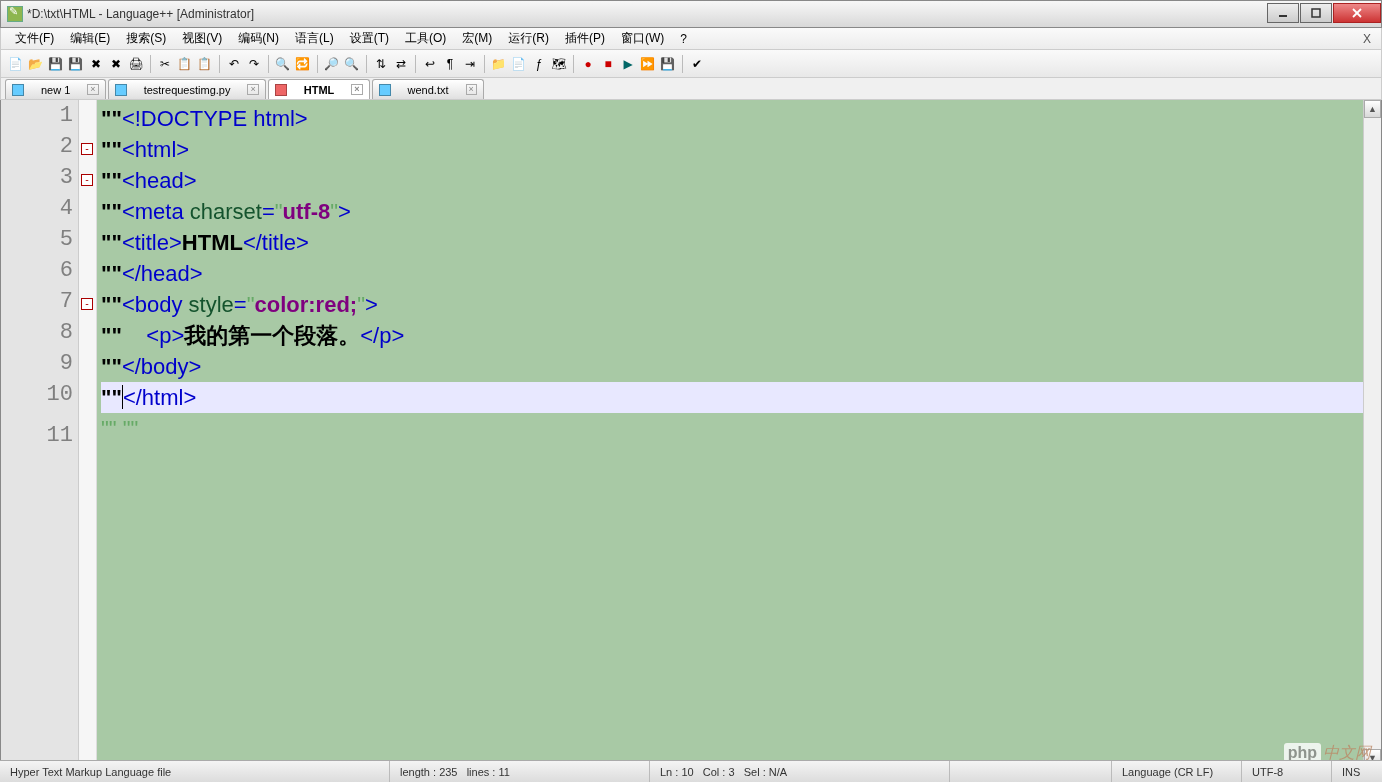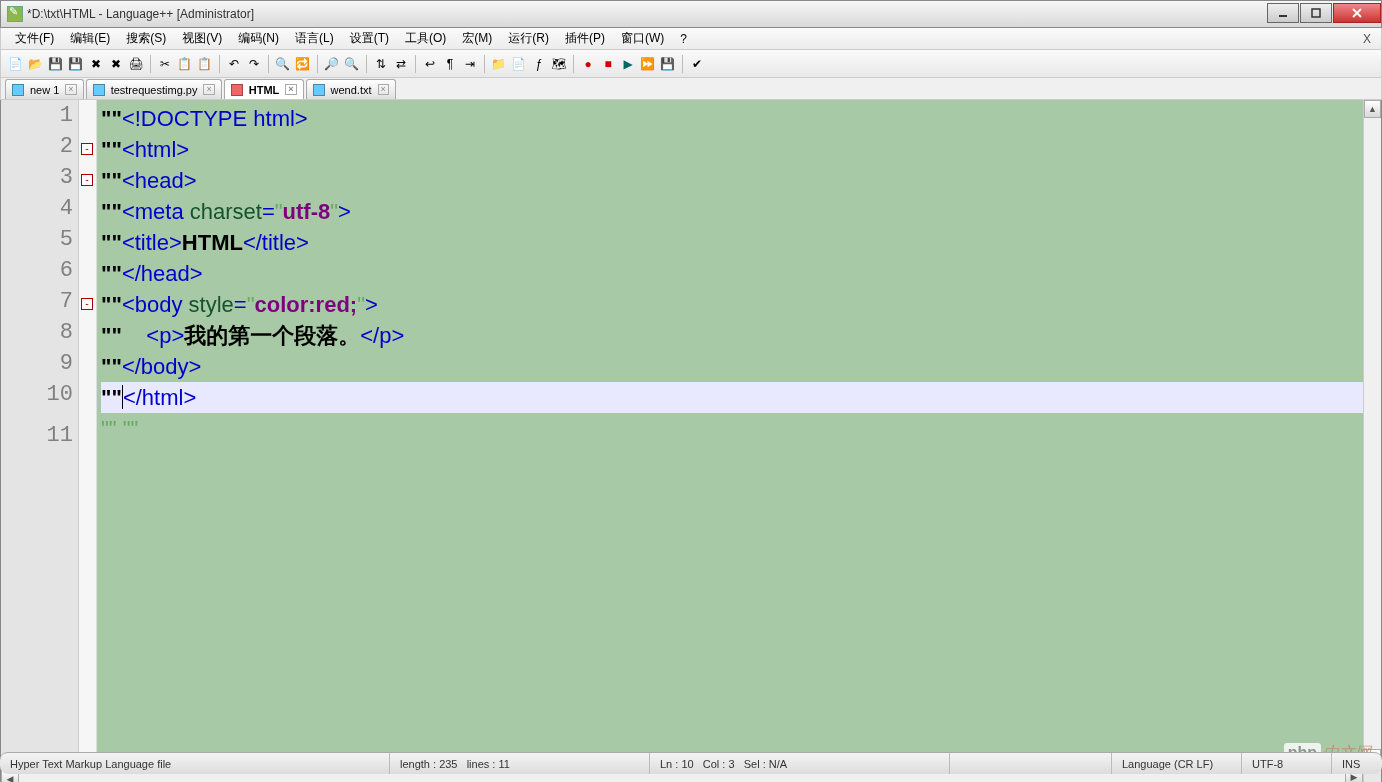--- a/index.html
+++ b/index.html
@@ -20,21 +20,21 @@
 .menuitem { padding:3px 8px; cursor:default; }
 .menubar .close-x { margin-left:auto; padding-right:10px; font-family:Arial; color:#555; }
 
 
 .toolbar { height:28px; background:linear-gradient(to bottom,#fafafa,#e8e8e8); border:1px solid #ccc; border-top:none; display:flex; align-items:center; padding-left:6px; gap:2px; }
 .tbtn { width:18px; height:18px; display:flex; align-items:center; justify-content:center; font-size:12px; border:1px solid transparent; }
 .tsep { width:1px; height:18px; background:#bbb; margin:0 3px; }
 
 
 .tabbar { height:22px; background:#f0f0f0; border:1px solid #ccc; border-top:none; display:flex; align-items:flex-end; padding-left:4px; font-size:11px; }
-.tab { display:flex; align-items:center; gap:6px; padding:2px 6px; border:1px solid #aaa; border-bottom:none; background:linear-gradient(to bottom,#fff,#e0e0e0); margin-right:2px; height:20px; border-radius:3px 3px 0 0; font-family:"SimSun",monospace; }
+.tab { display:flex; align-items:center; gap:17px; padding:2px 6px; border:1px solid #aaa; border-bottom:none; background:linear-gradient(to bottom,#fff,#e0e0e0); margin-right:2px; height:20px; border-radius:3px 3px 0 0; font-family:"SimSun",monospace; }
 .tab.active { background:#fff; font-weight:bold; }
 .tab .ficon { width:12px; height:12px; background:#6cf; border:1px solid #48a; display:inline-block; }
 .tab .ficon.red { background:#e66; border-color:#a44; }
 .tab .tx { font-size:9px; color:#888; border:1px solid #aaa; padding:0 2px; line-height:9px; }
 
 
 .editor-wrap { position:relative; border:1px solid #888; border-top:none; height:686px; background:#fff; }
 .gutter { position:absolute; left:0; top:0; width:78px; height:100%; background:#e4e4e4; border-right:1px solid #ccc; }
 .foldcol { position:absolute; left:78px; top:0; width:18px; height:100%; background:#f6f6f6; border-right:1px solid #ddd; }
 .editpane { position:absolute; left:96px; top:0; right:18px; bottom:18px; background:#a8c9a5; font-family:"Courier New","SimSun",monospace; font-size:22px; line-height:31px; white-space:pre; overflow:hidden; }
@@ -52,21 +52,21 @@
 
 .vscroll { position:absolute; right:0; top:0; width:18px; bottom:18px; background:#f0f0f0; border-left:1px solid #ccc; }
 .vscroll .arr { height:18px; background:linear-gradient(to bottom,#fff,#d8d8d8); border:1px solid #aaa; text-align:center; font-size:9px; line-height:16px; color:#555; }
 .vscroll .arr.bot { position:absolute; bottom:0; width:100%; }
 .hscroll { position:absolute; left:0; right:18px; bottom:0; height:18px; background:#f0f0f0; border-top:1px solid #ccc; }
 .hscroll .arr { width:18px; height:100%; background:linear-gradient(to bottom,#fff,#d8d8d8); border:1px solid #aaa; text-align:center; font-size:9px; line-height:16px; color:#555; display:inline-block; }
 .hscroll .arr.right { position:absolute; right:0; }
 .scroll-corner { position:absolute; right:0; bottom:0; width:18px; height:18px; background:#e8e8e8; border-left:1px solid #ccc; border-top:1px solid #ccc; }
 
 
-.statusbar { position:absolute; left:0; right:0; bottom:8px; height:22px; background:linear-gradient(to bottom,#f4f4f4,#dcdcdc); border-top:1px solid #aaa; display:flex; align-items:center; font-size:11px; color:#333;border-radius:8px; }
+.statusbar { position:absolute; left:0; right:0; bottom:0; height:22px; background:linear-gradient(to bottom,#f4f4f4,#dcdcdc); border-top:1px solid #aaa; display:flex; align-items:center; font-size:11px; color:#333; }
 .stat-cell { padding:0 10px; border-right:1px solid #bbb; height:100%; display:flex; align-items:center; }
 .stat-spacer { flex:0 0 auto; }
 
 
 .watermark { position:absolute; right:10px; bottom:21px; font-size:16px; color:#b86; opacity:.8; font-style:italic; pointer-events:none; }
 .watermark b { background:#fff; border-radius:3px; padding:1px 4px; color:#888; font-style:normal; margin-right:2px; }
 </style>
 </head>
 <body>
 

